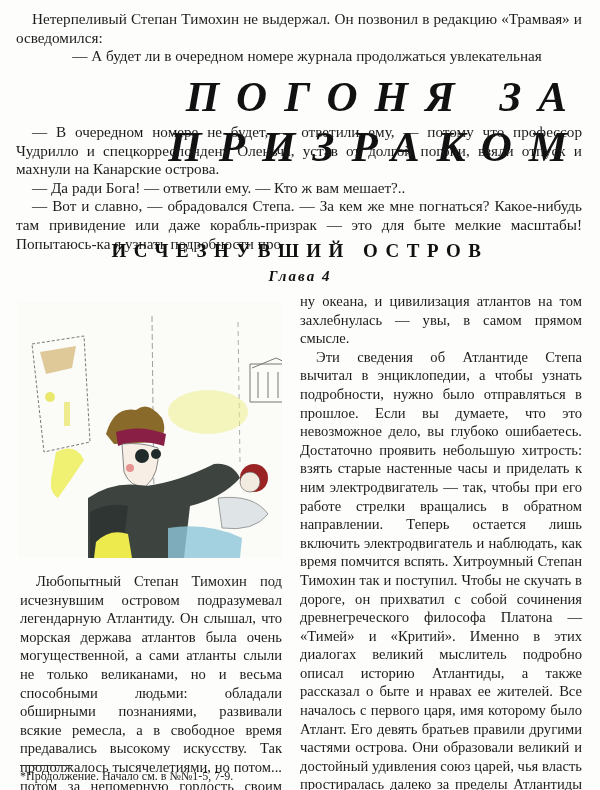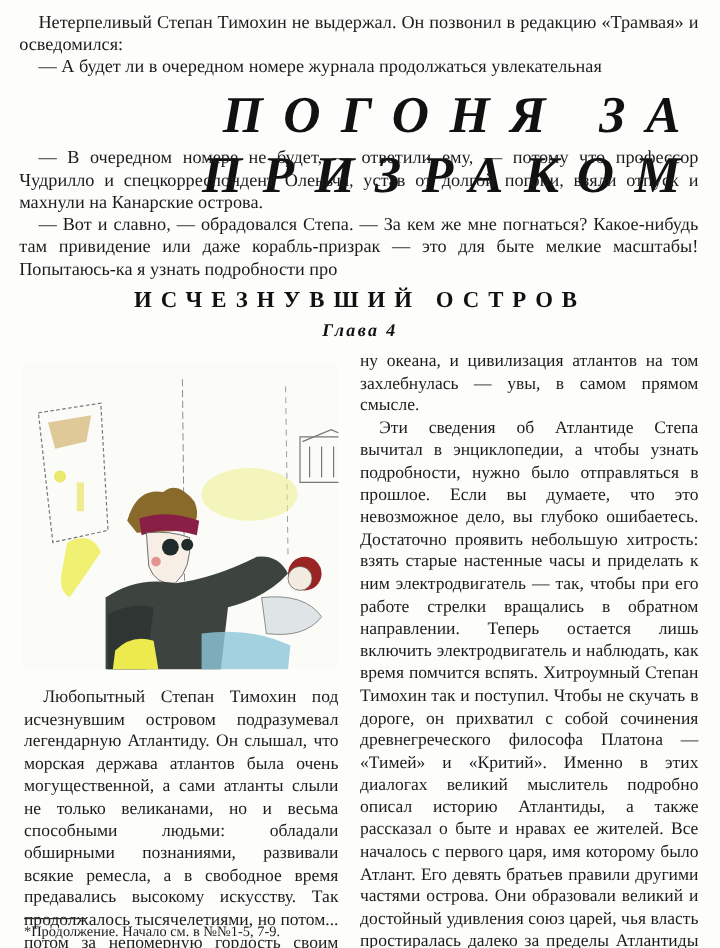--- a/index.html
+++ b/index.html
@@ -31,27 +31,28 @@
   .left { left: 20px; top: 572px; width: 262px; }
   .illus { position: absolute; left: 18px; top: 302px; width: 264px; height: 256px; }
   .footrule { position: absolute; left: 20px; top: 765px; width: 52px; border-top: 1px solid #333; }
   .footnote { position: absolute; left: 20px; top: 769px; font-size: 12px; white-space: nowrap; }
 </style>
 </head>
 <body>
 
 <div class="p intro">
   <span class="ind">Нетерпеливый Степан Тимохин не выдержал. Он позвонил в редакцию «Трамвая» и осведомился:</span>
-  <span class="ind" style="text-align:left">— А будет ли в очередном номере журнала продолжаться увлекательная</span>
+  <span class="ind" style="text-align:center">— А будет ли в очередном номере журнала продолжаться увлекательная</span>
 </div>
 
 <div class="title">ПОГОНЯ ЗА ПРИЗРАКОМ</div>
 
 <div class="p story">
   <p>— В очередном номере не будет, — ответили ему, — потому что профессор Чудрилло и спецкорреспондент Оленьча, устав от долгой погони, взяли отпуск и махнули на Канарские острова.</p>
+  <p>— Да ради Бога! — ответили ему. — Кто ж вам мешает?..</p>
   <p>— Вот и славно, — обрадовался Степа. — За кем же мне погнаться? Какое-нибудь там привидение или даже корабль-призрак — это для быте мелкие масштабы! Попытаюсь-ка я узнать подробности про</p>
 </div>
 
 <div class="chapter name">ИСЧЕЗНУВШИЙ ОСТРОВ</div>
 <div class="chapter num">Глава 4</div>
 
 <svg class="illus" viewBox="0 0 264 256" xmlns="http://www.w3.org/2000/svg">
   <rect width="264" height="256" fill="#fbfbf8"></rect>
 
   <path d="M14 42 L66 34 L72 140 L26 150 Z" fill="none" stroke="#777" stroke-width="1" stroke-dasharray="3 2"></path>

